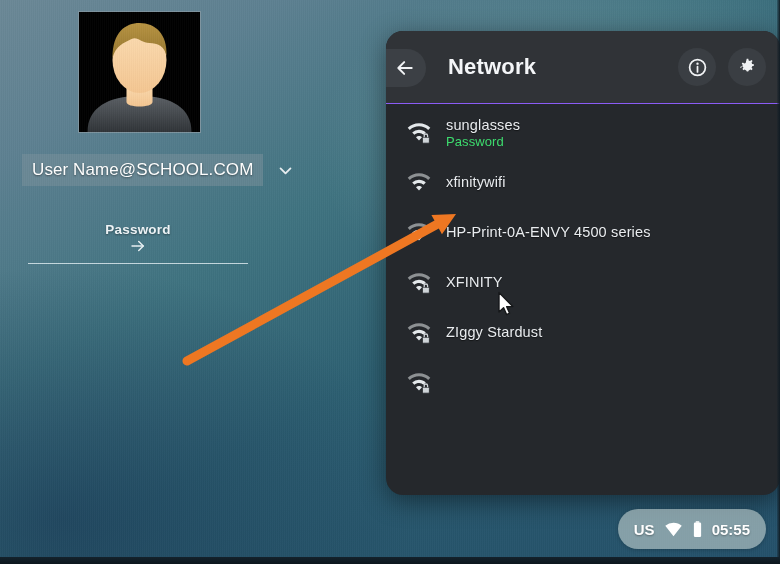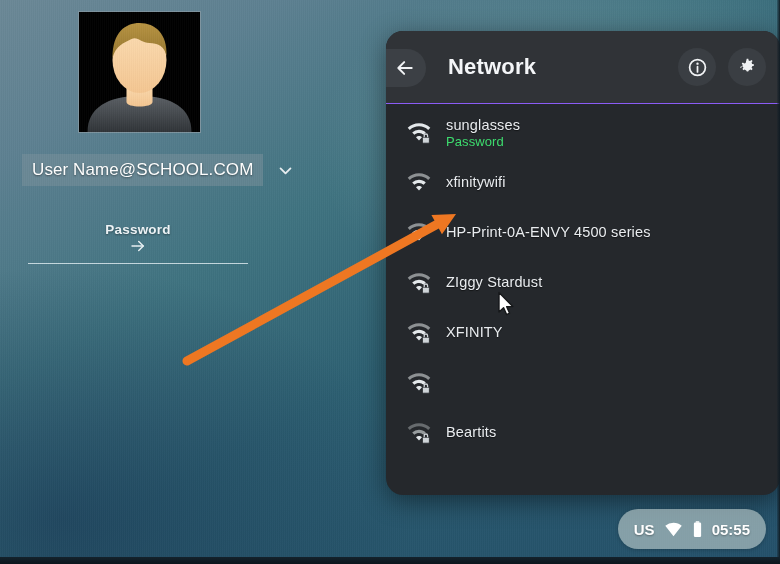--- a/index.html
+++ b/index.html
@@ -404,63 +404,48 @@
     <svg viewBox="0 0 26 26" xmlns="http://www.w3.org/2000/svg">
       <path d="M13 3.2c4.4 0 8.4 1.7 11.3 4.5l-2.1 2.3A13.6 13.6 0 0013 6.3 13.6 13.6 0 003.8 10L1.7 7.7A16.5 16.5 0 0113 3.2z" fill="#e3e7ea" opacity="0.55"></path>
       <path d="M13 9.8c2.6 0 5 1 6.8 2.7l-2.2 2.3A6.6 6.6 0 0013 13.1c-1.8 0-3.4.7-4.6 1.7l-2.2-2.3A9.8 9.8 0 0113 9.8z" fill="#e3e7ea" opacity="1"></path>
       <path d="M13 16.0c1.2 0 2.2.5 3 1.2L13 20.6l-3-3.4c.8-.7 1.8-1.2 3-1.2z" fill="#e3e7ea"></path>
 
       <rect x="16.4" y="17.2" width="7.0" height="6.0" rx="1" fill="#cfd4d8" stroke="#25282c" stroke-width="0.9"></rect>
       <path d="M18.2 17.2v-1.5a1.7 1.7 0 013.4 0v1.5" fill="none" stroke="#cfd4d8" stroke-width="1.3"></path>
     </svg>
           </div>
           <div class="net-text">
-            <div class="net-name">ZIggy Stardust</div>
+            <div class="net-name">XFINITY</div>
           </div>
         </div>
         <div class="net-item">
           <div class="net-icon">
     <svg viewBox="0 0 26 26" xmlns="http://www.w3.org/2000/svg">
       <path d="M13 3.2c4.4 0 8.4 1.7 11.3 4.5l-2.1 2.3A13.6 13.6 0 0013 6.3 13.6 13.6 0 003.8 10L1.7 7.7A16.5 16.5 0 0113 3.2z" fill="#e3e7ea" opacity="0.55"></path>
       <path d="M13 9.8c2.6 0 5 1 6.8 2.7l-2.2 2.3A6.6 6.6 0 0013 13.1c-1.8 0-3.4.7-4.6 1.7l-2.2-2.3A9.8 9.8 0 0113 9.8z" fill="#e3e7ea" opacity="1"></path>
       <path d="M13 16.0c1.2 0 2.2.5 3 1.2L13 20.6l-3-3.4c.8-.7 1.8-1.2 3-1.2z" fill="#e3e7ea"></path>
 
       <rect x="16.4" y="17.2" width="7.0" height="6.0" rx="1" fill="#cfd4d8" stroke="#25282c" stroke-width="0.9"></rect>
       <path d="M18.2 17.2v-1.5a1.7 1.7 0 013.4 0v1.5" fill="none" stroke="#cfd4d8" stroke-width="1.3"></path>
     </svg>
           </div>
           <div class="net-text">
-            <div class="net-name">XFINITY</div>
+            <div class="net-name">ZIggy Stardust</div>
           </div>
         </div>
         <div class="net-item">
           <div class="net-icon">
     <svg viewBox="0 0 26 26" xmlns="http://www.w3.org/2000/svg">
       <path d="M13 3.2c4.4 0 8.4 1.7 11.3 4.5l-2.1 2.3A13.6 13.6 0 0013 6.3 13.6 13.6 0 003.8 10L1.7 7.7A16.5 16.5 0 0113 3.2z" fill="#e3e7ea" opacity="0.55"></path>
       <path d="M13 9.8c2.6 0 5 1 6.8 2.7l-2.2 2.3A6.6 6.6 0 0013 13.1c-1.8 0-3.4.7-4.6 1.7l-2.2-2.3A9.8 9.8 0 0113 9.8z" fill="#e3e7ea" opacity="1"></path>
       <path d="M13 16.0c1.2 0 2.2.5 3 1.2L13 20.6l-3-3.4c.8-.7 1.8-1.2 3-1.2z" fill="#e3e7ea"></path>
 
       <rect x="16.4" y="17.2" width="7.0" height="6.0" rx="1" fill="#cfd4d8" stroke="#25282c" stroke-width="0.9"></rect>
       <path d="M18.2 17.2v-1.5a1.7 1.7 0 013.4 0v1.5" fill="none" stroke="#cfd4d8" stroke-width="1.3"></path>
     </svg>
-          </div>
-        </div>
-        <div class="net-item">
-          <div class="net-icon">
-    <svg viewBox="0 0 26 26" xmlns="http://www.w3.org/2000/svg">
-      <path d="M13 3.2c4.4 0 8.4 1.7 11.3 4.5l-2.1 2.3A13.6 13.6 0 0013 6.3 13.6 13.6 0 003.8 10L1.7 7.7A16.5 16.5 0 0113 3.2z" fill="#e3e7ea" opacity="0.35"></path>
-      <path d="M13 9.8c2.6 0 5 1 6.8 2.7l-2.2 2.3A6.6 6.6 0 0013 13.1c-1.8 0-3.4.7-4.6 1.7l-2.2-2.3A9.8 9.8 0 0113 9.8z" fill="#e3e7ea" opacity="0.6"></path>
-      <path d="M13 16.0c1.2 0 2.2.5 3 1.2L13 20.6l-3-3.4c.8-.7 1.8-1.2 3-1.2z" fill="#e3e7ea"></path>
-
-      <rect x="16.4" y="17.2" width="7.0" height="6.0" rx="1" fill="#cfd4d8" stroke="#25282c" stroke-width="0.9"></rect>
-      <path d="M18.2 17.2v-1.5a1.7 1.7 0 013.4 0v1.5" fill="none" stroke="#cfd4d8" stroke-width="1.3"></path>
-    </svg>
-          </div>
-          <div class="net-text">
-            <div class="net-name">Beartits</div>
           </div>
         </div>
       </div>
   </div>
 
   <div class="tray">
     <span class="tray-text">US</span>
     <span class="tray-icon">
       <svg viewBox="0 0 24 24" width="19" height="19">
         <path d="M12 20.5L1.6 7.2A16.8 16.8 0 0112 3.6c4 0 7.7 1.3 10.4 3.6L12 20.5z" fill="#ffffff"></path>

